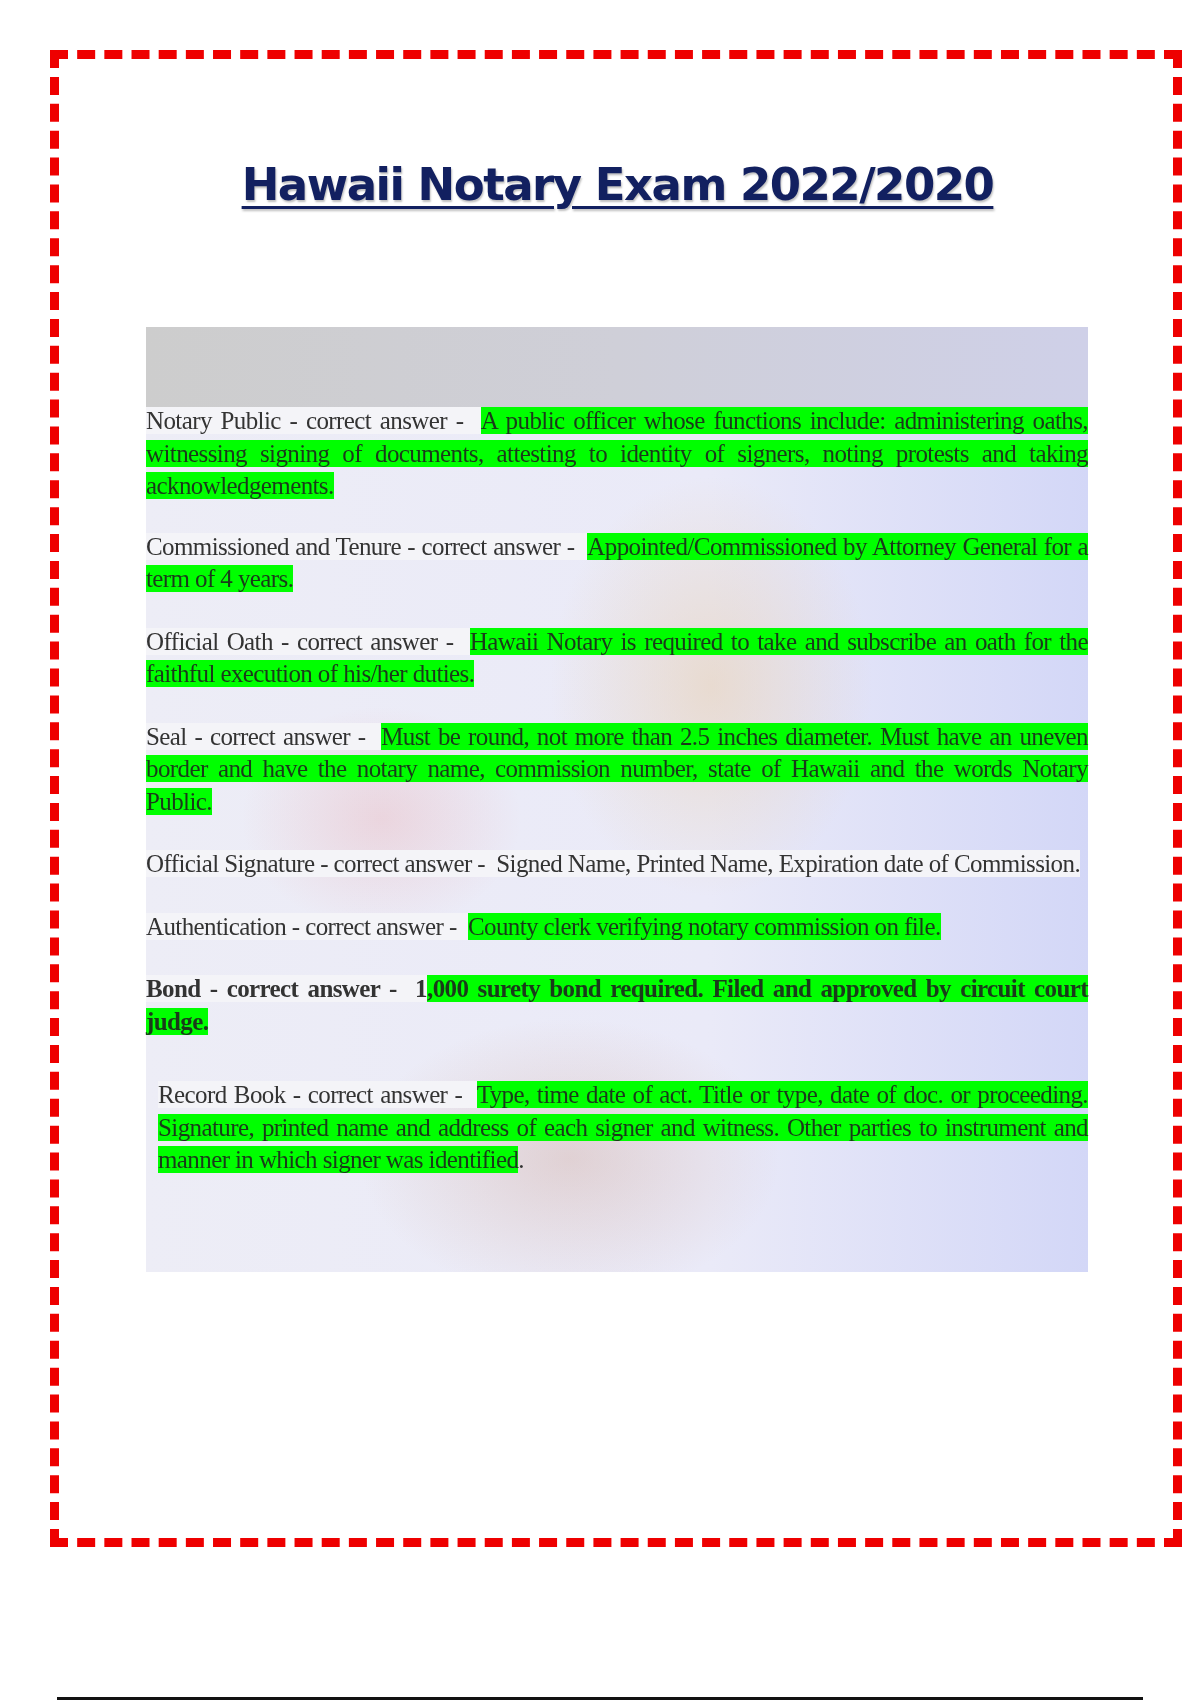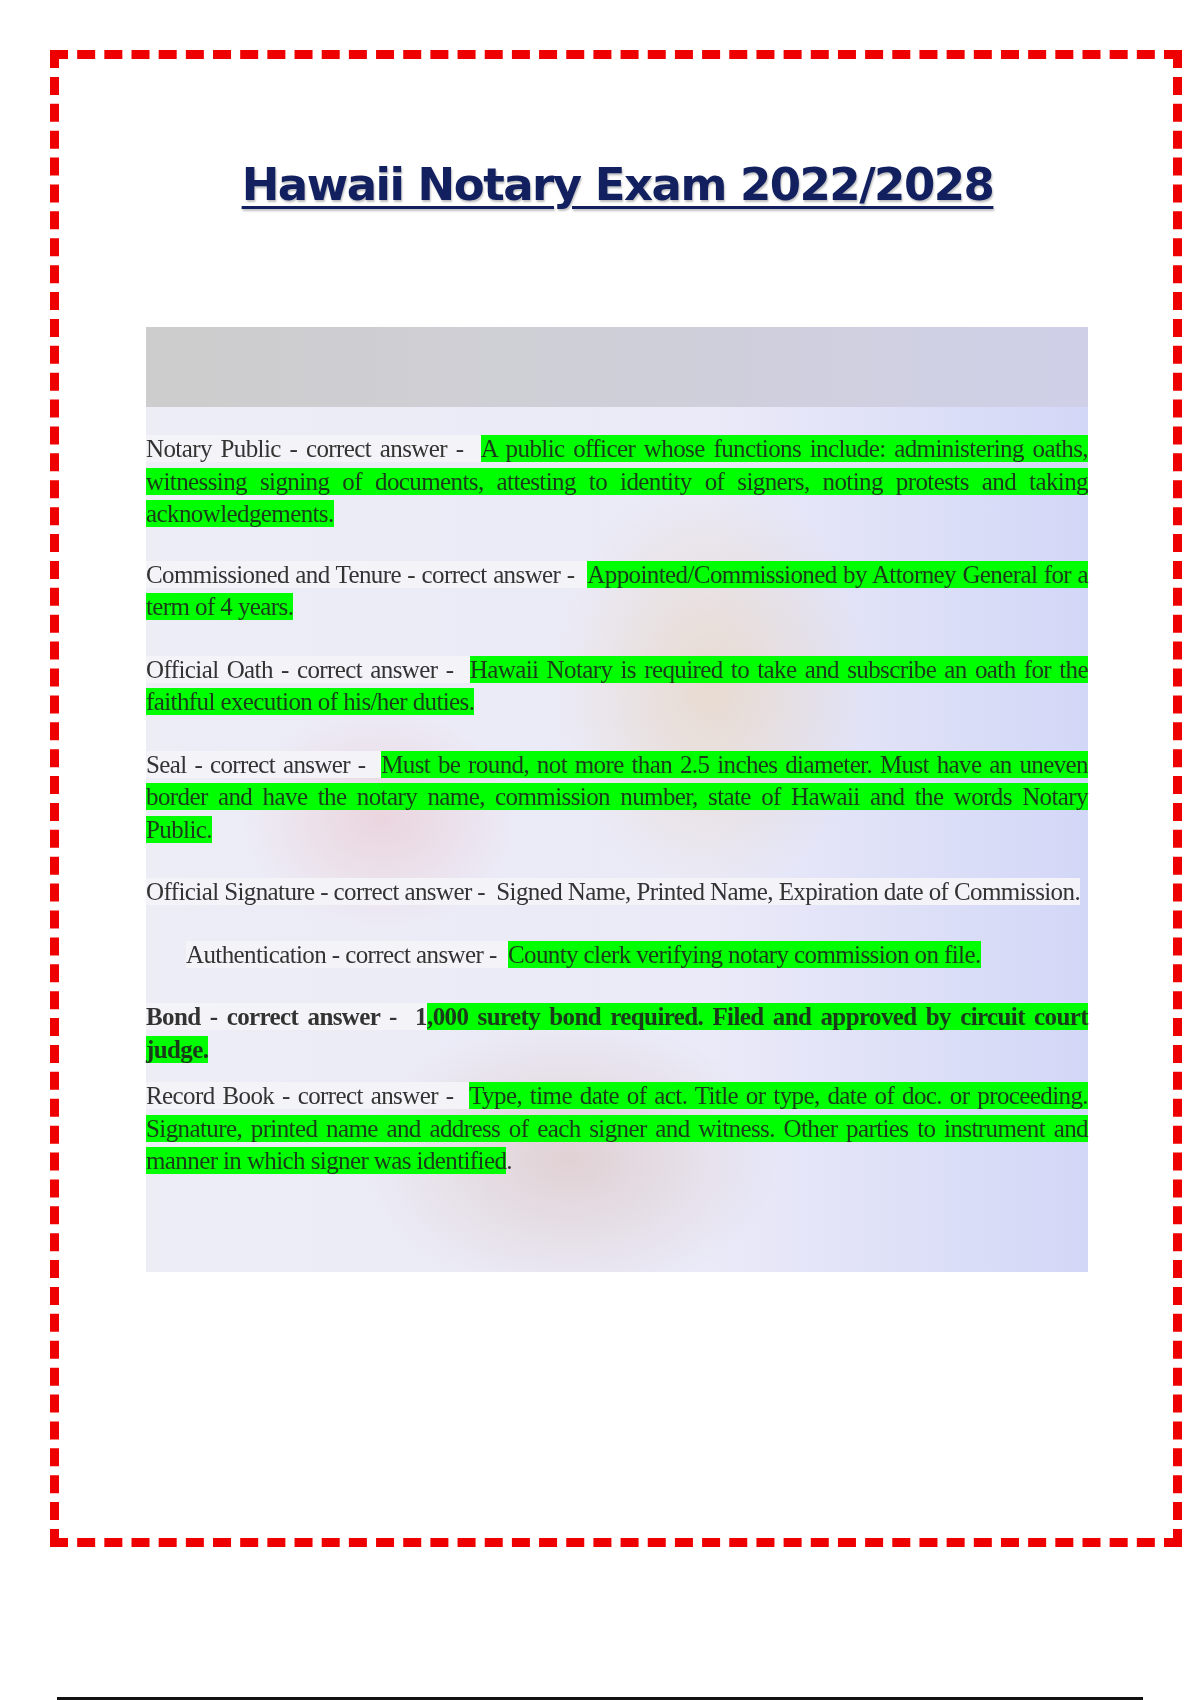--- a/index.html
+++ b/index.html
@@ -58,21 +58,21 @@
       position: absolute;
       left: 146px;
       top: 327px;
       width: 942px;
       height: 80px;
       background: linear-gradient(90deg, #cdcdcd 0%, #cfcfd8 50%, #cfd0e8 100%);
     }
     .qa-list {
       position: absolute;
       left: 146px;
-      top: 433px;
+      top: 405px;
       width: 942px;
       font-size: 25px;
       line-height: 32.5px;
       color: #333333;
       letter-spacing: -0.6px;
     }
     .qa-item {
       margin: 0;
       text-align: justify;
     }
@@ -94,21 +94,21 @@
       height: 3px;
       background: #111111;
     }
   </style>
 </head>
 <body>
 
 <div class="page-frame"></div>
 
 <div class="title">
-  <span>Hawaii Notary Exam 2022/2028</span><br>
+  <span>Hawaii Notary Exam 2022/2020</span><br>
 </div>
 
 <div class="photo-bg"></div>
 <div class="photo-top"></div>
 
 <div class="qa-list">
 
   <p class="qa-item" style="margin-top:0;">
     <span class="term"><span>Notary Public</span><span> - correct answer - </span>&nbsp;</span><span class="ans">A public officer whose functions include: administering oaths, witnessing signing of documents, attesting to identity of signers, noting protests and taking acknowledgements.</span>
   </p>
@@ -124,27 +124,27 @@
 
   <p class="qa-item" style="margin-top:30px;">
     <span class="term"><span>Seal</span><span> - correct answer - </span>&nbsp;</span><span class="ans">Must be round, not more than 2.5 inches diameter. Must have an uneven border and have the notary name, commission number, state of Hawaii and the words Notary Public.</span>
   </p>
 
   <p class="qa-item" style="margin-top:30px;">
     <span class="term"><span>Official Signature</span><span> - correct answer - </span>&nbsp;</span><span class="ans-plain">Signed Name, Printed Name, Expiration date of Commission.</span>
   </p>
 
 
-  <p class="qa-item" style="margin-top:30px;margin-left:40px;">
+  <p class="qa-item" style="margin-top:30px;">
     <span class="term"><span>Authentication</span><span> - correct answer - </span>&nbsp;</span><span class="ans">County clerk verifying notary commission on file.</span>
   </p>
 
   <p class="qa-item" style="margin-top:30px;font-weight:bold;">
     <span class="term"><span>Bond</span><span> - correct answer - </span>&nbsp;<span>1</span></span><span class="ans">,000 surety bond required. Filed and approved by circuit court judge.</span>
   </p>
 
-  <p class="qa-item" style="margin-top:14px;">
+  <p class="qa-item" style="margin-top:41px;padding-left:12px;">
     <span class="term"><span>Record Book</span><span> - correct answer - </span>&nbsp;</span><span class="ans">Type, time date of act. Title or type, date of doc. or proceeding. Signature, printed name and address of each signer and witness. Other parties to instrument and manner in which signer was identified</span><span>.</span>
   </p>
 
 </div>
 
 <div class="bottom-rule"></div>
 
 </body></html>

